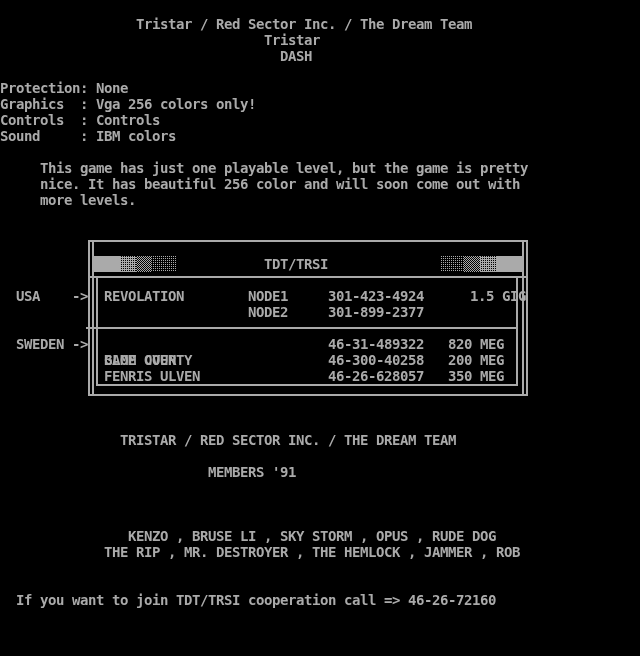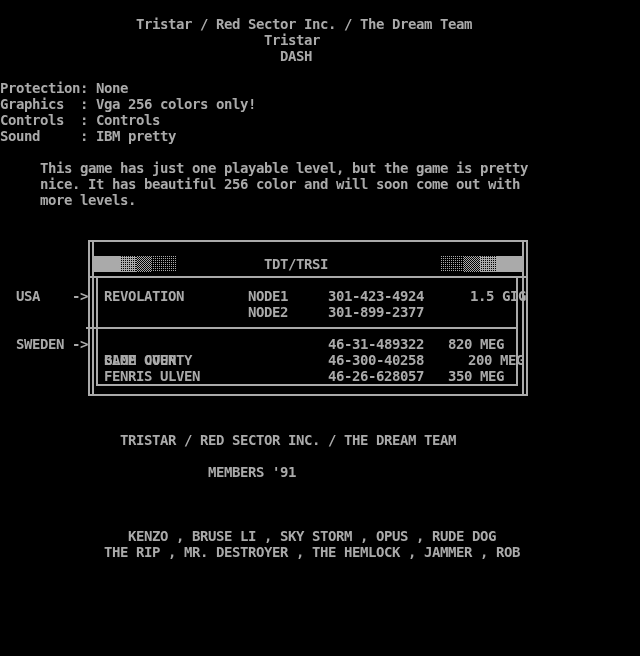--- a/index.html
+++ b/index.html
@@ -36,21 +36,21 @@
     <div class="line" style="left:0;top:96px">Graphics</div>
     <div class="line" style="left:80px;top:96px">:</div>
     <div class="line" style="left:96px;top:96px">Vga 256 colors only!</div>
 
     <div class="line" style="left:0;top:112px">Controls</div>
     <div class="line" style="left:80px;top:112px">:</div>
     <div class="line" style="left:96px;top:112px">Controls</div>
 
     <div class="line" style="left:0;top:128px">Sound</div>
     <div class="line" style="left:80px;top:128px">:</div>
-    <div class="line" style="left:96px;top:128px">IBM pretty</div>
+    <div class="line" style="left:96px;top:128px">IBM colors</div>
   </div>
 
   <div>
     <div class="line" style="left:40px;top:160px">This game has just one playable level, but the game is pretty</div>
     <div class="line" style="left:40px;top:176px">nice. It has beautiful 256 color and will soon come out with</div>
     <div class="line" style="left:40px;top:192px">more levels.</div>
   </div>
 
   <div>
     <div class="hline" style="left:88px;top:240px;width:440px"></div>
@@ -87,25 +87,26 @@
         <div class="line" style="left: 248px; top: 288px;">NODE1</div>
         <div class="line" style="left: 328px; top: 288px;">301-423-4924</div>
         <div class="line" style="left: 448px; top: 288px; margin-left: 22px;">1.5 GIG</div>
         <div class="line" style="left: 248px; top: 304px;">NODE2</div>
         <div class="line" style="left: 328px; top: 304px;">301-899-2377</div>
         <div class="line" style="left: 104px; top: 352px;">GAME OVER</div>
         <div class="line" style="left: 328px; top: 336px;">46-31-489322</div>
         <div class="line" style="left: 448px; top: 336px;">820 MEG</div>
         <div class="line" style="left: 104px; top: 352px;">BLOM COUNTY</div>
         <div class="line" style="left: 328px; top: 352px;">46-300-40258</div>
-        <div class="line" style="left: 448px; top: 352px; margin-left: 20px;">200 MEG</div>
+        <div class="line" style="left: 448px; top: 352px;">200 MEG</div>
         <div class="line" style="left: 104px; top: 368px;">FENRIS ULVEN</div>
         <div class="line" style="left: 328px; top: 368px;">46-26-628057</div>
         <div class="line" style="left: 448px; top: 368px;">350 MEG</div>
       </div>
   </div>
 
   <div class="line" style="left:120px;top:432px">TRISTAR / RED SECTOR INC. / THE DREAM TEAM</div>
   <div class="line" style="left:208px;top:464px">MEMBERS '91</div>
   <div class="line" style="left:104px;top:544px">THE RIP , MR. DESTROYER , THE HEMLOCK , JAMMER , ROB</div>
   <div class="line" style="left:128px;top:528px">KENZO , BRUSE LI , SKY STORM , OPUS , RUDE DOG</div>
+  <div class="line" style="left:16px;top:592px">If you want to join TDT/TRSI cooperation call =&gt; 46-26-72160</div>
 
 </div>
 
 </body></html>

